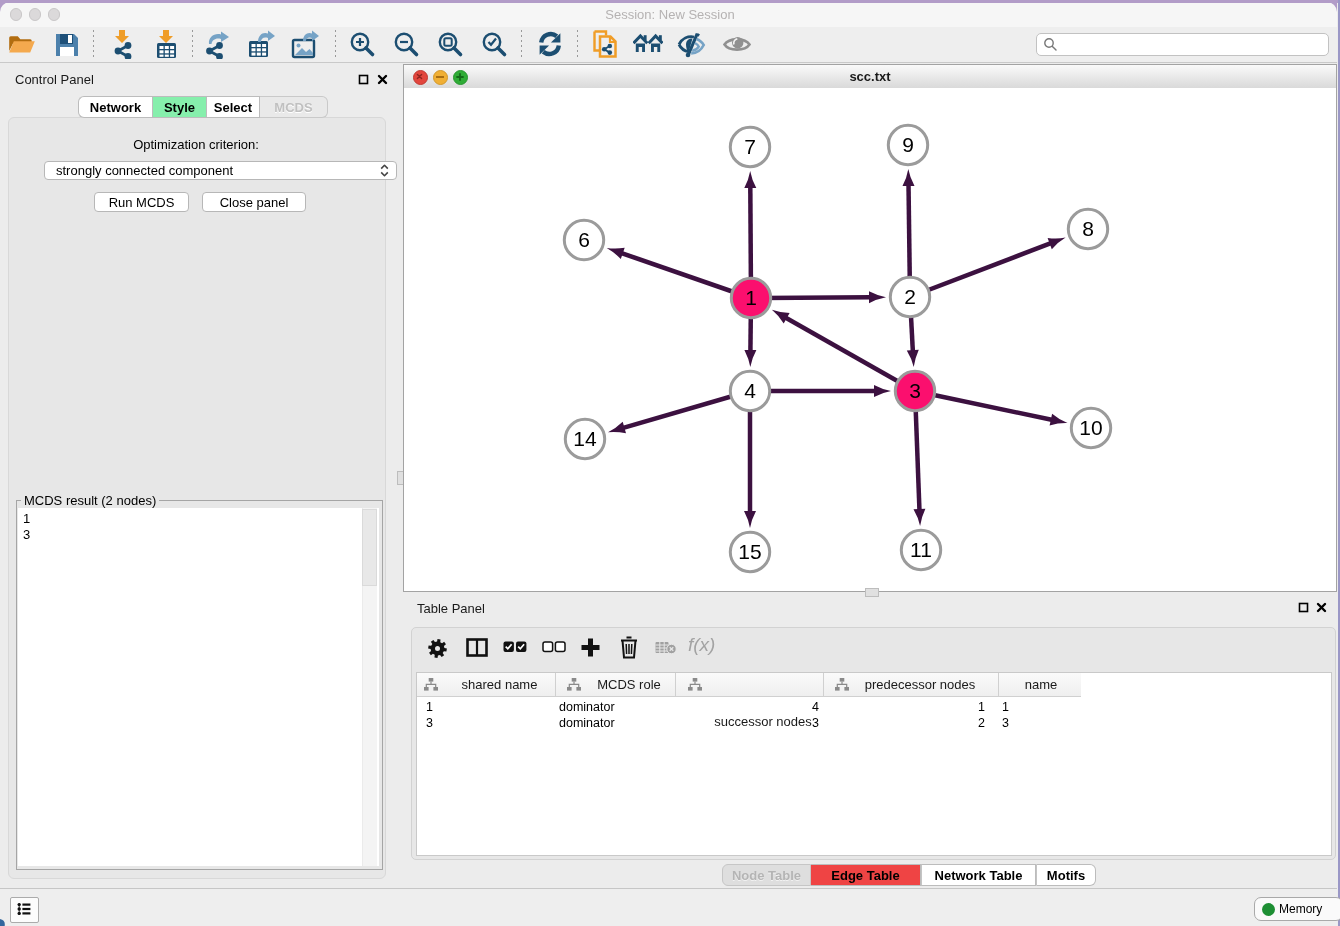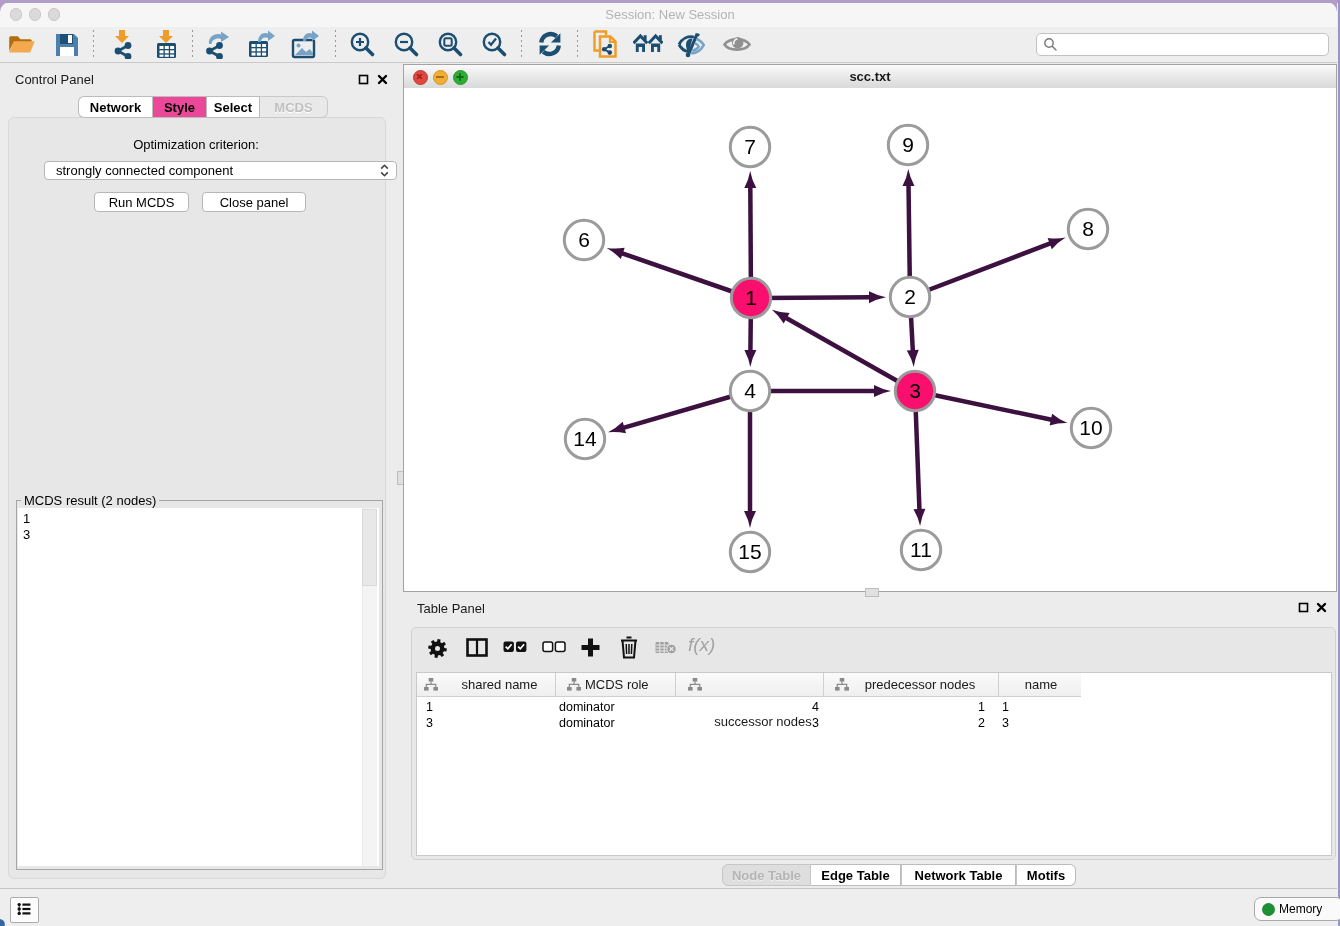--- a/index.html
+++ b/index.html
@@ -200,21 +200,21 @@
       <rect x="1.5" y="1.5" width="8" height="8" fill="none" stroke="#000" stroke-width="1.6"></rect>
     </svg>
   <svg class="abs" style="left:377px;top:11px;" width="11" height="11" viewBox="0 0 11 11">
       <path d="M2,2 L9,9 M9,2 L2,9" stroke="#000" stroke-width="2.4" stroke-linecap="round"></path>
     </svg>
 
   <div class="abs" style="left:8px;top:54px;width:376px;height:760px;background:#e7e7e7;border:1px solid #d8d8d8;border-radius:6px;"></div>
 
   <div class="abs" style="left:78px;top:33px;height:22px;display:flex;font-size:13px;font-weight:bold;">
     <div style="width:73px;background:#fff;border:1px solid #bcbcbc;border-right:none;border-radius:6px 0 0 6px;text-align:center;line-height:21px;color:#000;">Network</div>
-    <div style="width:53px;background:#ec4899;border:1px solid #bcbcbc;border-right:none;text-align:center;line-height:21px;color:#000;">Style</div>
+    <div style="width:53px;background:#86efac;border:1px solid #bcbcbc;border-right:none;text-align:center;line-height:21px;color:#000;">Style</div>
     <div style="width:52px;background:#fff;border:1px solid #bcbcbc;text-align:center;line-height:21px;color:#000;">Select</div>
     <div style="width:67px;background:#e9e9e9;border:1px solid #c9c9c9;border-left:none;border-radius:0 6px 6px 0;text-align:center;line-height:21px;color:#c0c0c0;text-shadow:0 1px 0 #fff;">MCDS</div>
   </div>
 
   <div class="abs" style="left:8px;top:74px;width:376px;text-align:center;font-size:13px;color:#000;">Optimization criterion:</div>
 
   <div class="abs" style="left:44px;top:98px;width:310px;height:17px;background:#fff;border:1px solid #b7b7b7;border-radius:4px;padding-left:41px;">
     <div class="abs" style="left:11px;top:0.5px;font-size:13px;color:#000;">strongly connected component</div>
     <svg class="abs" style="right:7px;top:2px;" width="9" height="13" viewBox="0 0 9 13">
         <path d="M1.2,4.6 L4.5,1.3 L7.8,4.6" fill="none" stroke="#444" stroke-width="1.6" stroke-linejoin="round"></path>
@@ -390,21 +390,21 @@
       <div class="abs" style="left:30px;top:4px;width:105px;text-align:center;">shared name</div>
       <div class="abs" style="left:138px;top:0;width:1px;height:23px;background:#d0d0d0;"></div>
       <svg class="abs" style="left:150px;top:5px;" width="14" height="13" viewBox="0 0 14 13">
           <g fill="#8a8a8a">
             <rect x="4.7" y="0" width="4.6" height="3.6"></rect>
             <rect x="0" y="9" width="4.6" height="3.6"></rect>
             <rect x="9.4" y="9" width="4.6" height="3.6"></rect>
             <path d="M7,3.6 L7,6.3 M2.3,9 L2.3,6.3 L11.7,6.3 L11.7,9" stroke="#8a8a8a" stroke-width="1.2" fill="none"></path>
           </g>
         </svg>
-      <div class="abs" style="left:168px;top:4px;width:88px;">MCDS role</div>
+      <div class="abs" style="left:168px;top:4px;width:88px;text-align:center;">MCDS role</div>
       <div class="abs" style="left:258px;top:0;width:1px;height:23px;background:#d0d0d0;"></div>
       <svg class="abs" style="left:271px;top:5px;" width="14" height="13" viewBox="0 0 14 13">
           <g fill="#8a8a8a">
             <rect x="4.7" y="0" width="4.6" height="3.6"></rect>
             <rect x="0" y="9" width="4.6" height="3.6"></rect>
             <rect x="9.4" y="9" width="4.6" height="3.6"></rect>
             <path d="M7,3.6 L7,6.3 M2.3,9 L2.3,6.3 L11.7,6.3 L11.7,9" stroke="#8a8a8a" stroke-width="1.2" fill="none"></path>
           </g>
         </svg>
       <div class="abs" style="left:290px;top:4px;width:112px;text-align:center;margin-top:37px;">successor nodes</div>
@@ -434,21 +434,21 @@
         <span class="abs" style="left:142px;top:0;">dominator</span>
         <span class="abs" style="left:290px;top:0;width:112px;text-align:right;">3</span>
         <span class="abs" style="left:438px;top:0;width:130px;text-align:right;">2</span>
         <span class="abs" style="left:585px;top:0;">3</span>
       </div>
     </div>
   </div>
 
   <div class="abs" style="left:291px;top:272px;height:22px;display:flex;font-size:13px;font-weight:bold;margin-left:28px;">
     <div style="width:89px;background:#dedede;border:1px solid #c6c6c6;border-radius:6px 0 0 6px;text-align:center;line-height:21px;color:#b4b4b4;text-shadow:0 1px 0 #f2f2f2;box-sizing:border-box;">Node Table</div>
-    <div style="width:90px;background:#ffffff;border:1px solid #bcbcbc;border-left:none;text-align:center;line-height:21px;color:#000;box-sizing:border-box;">Edge Table</div>
+    <div style="width:110px;background:#ef4444;border:1px solid #bcbcbc;border-left:none;text-align:center;line-height:21px;color:#000;box-sizing:border-box;">Edge Table</div>
     <div style="width:115px;background:#fff;border:1px solid #bcbcbc;border-left:1px solid #c4c4c4;text-align:center;line-height:21px;color:#000;box-sizing:border-box;">Network Table</div>
     <div style="width:60px;background:#fff;border:1px solid #bcbcbc;border-left:1px solid #c4c4c4;border-radius:0 6px 6px 0;text-align:center;line-height:21px;color:#000;box-sizing:border-box;">Motifs</div>
   </div>
 </div>
 
 <div class="abs" style="left:0;top:888px;width:1337px;height:38px;background:#eeeeee;border-top:1px solid #c6c6c6;">
   <div class="abs" style="left:10px;top:8px;width:27px;height:24px;background:#fcfcfc;border:1px solid #ababab;border-radius:2px;"></div>
   <svg class="abs" style="left:17px;top:13px;" width="14" height="14" viewBox="0 0 14 14">
     <line x1="2.2" y1="1" x2="2.2" y2="13" stroke="#111" stroke-width="0.8"></line>
     <g fill="#111">

